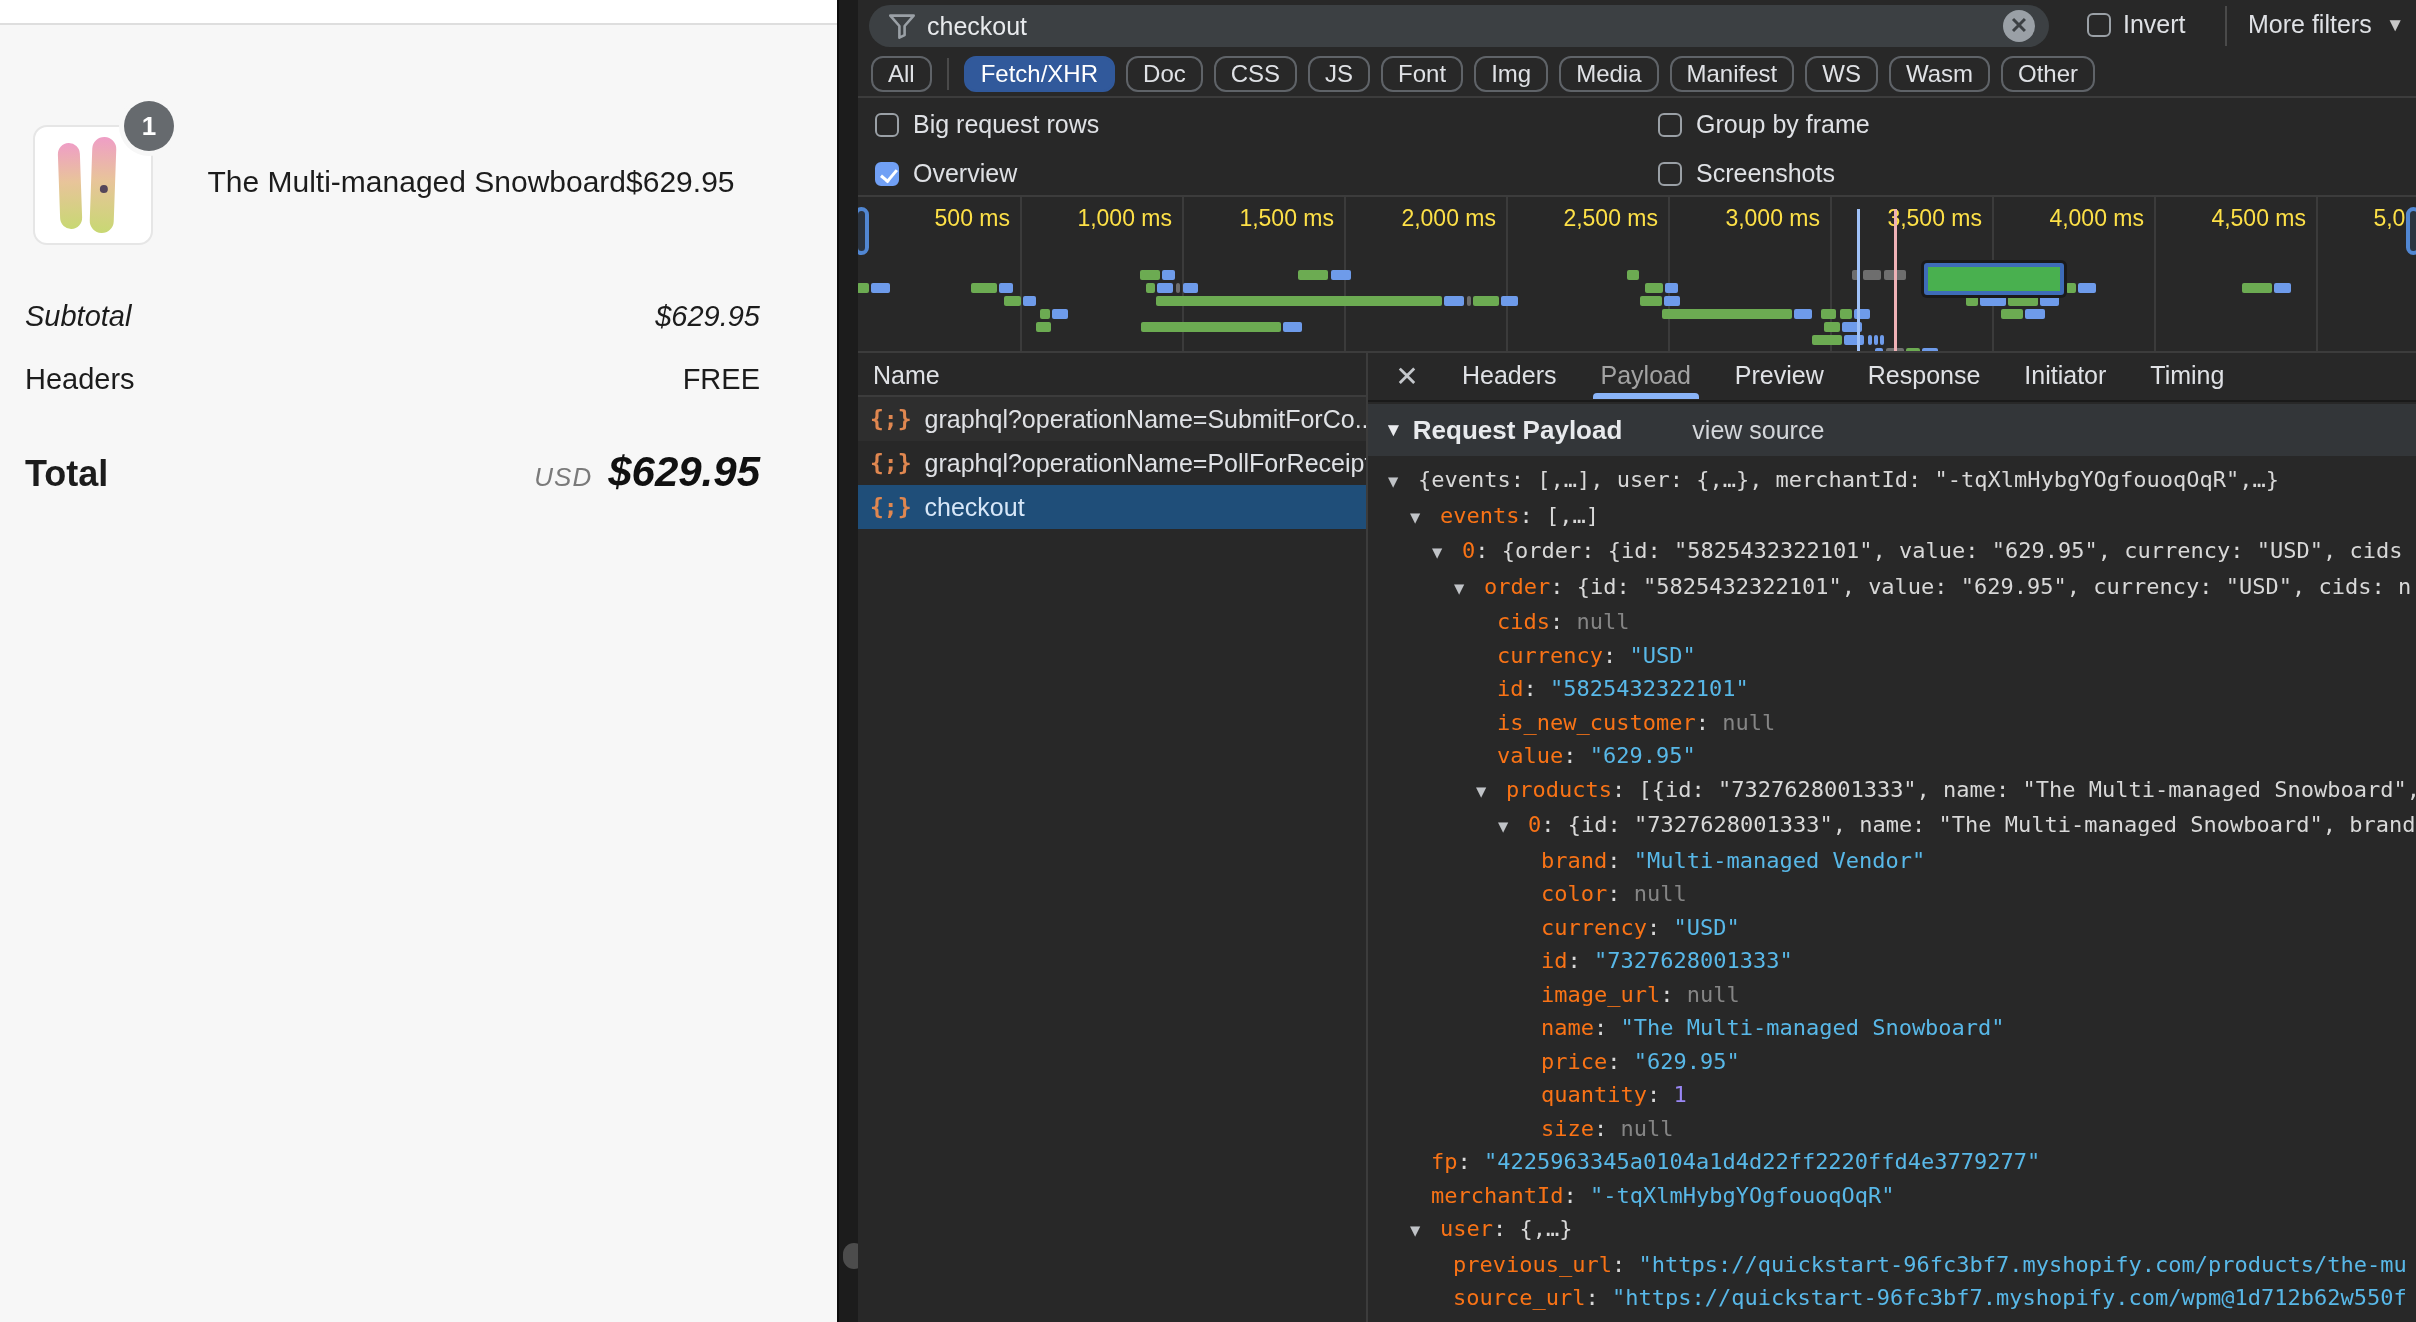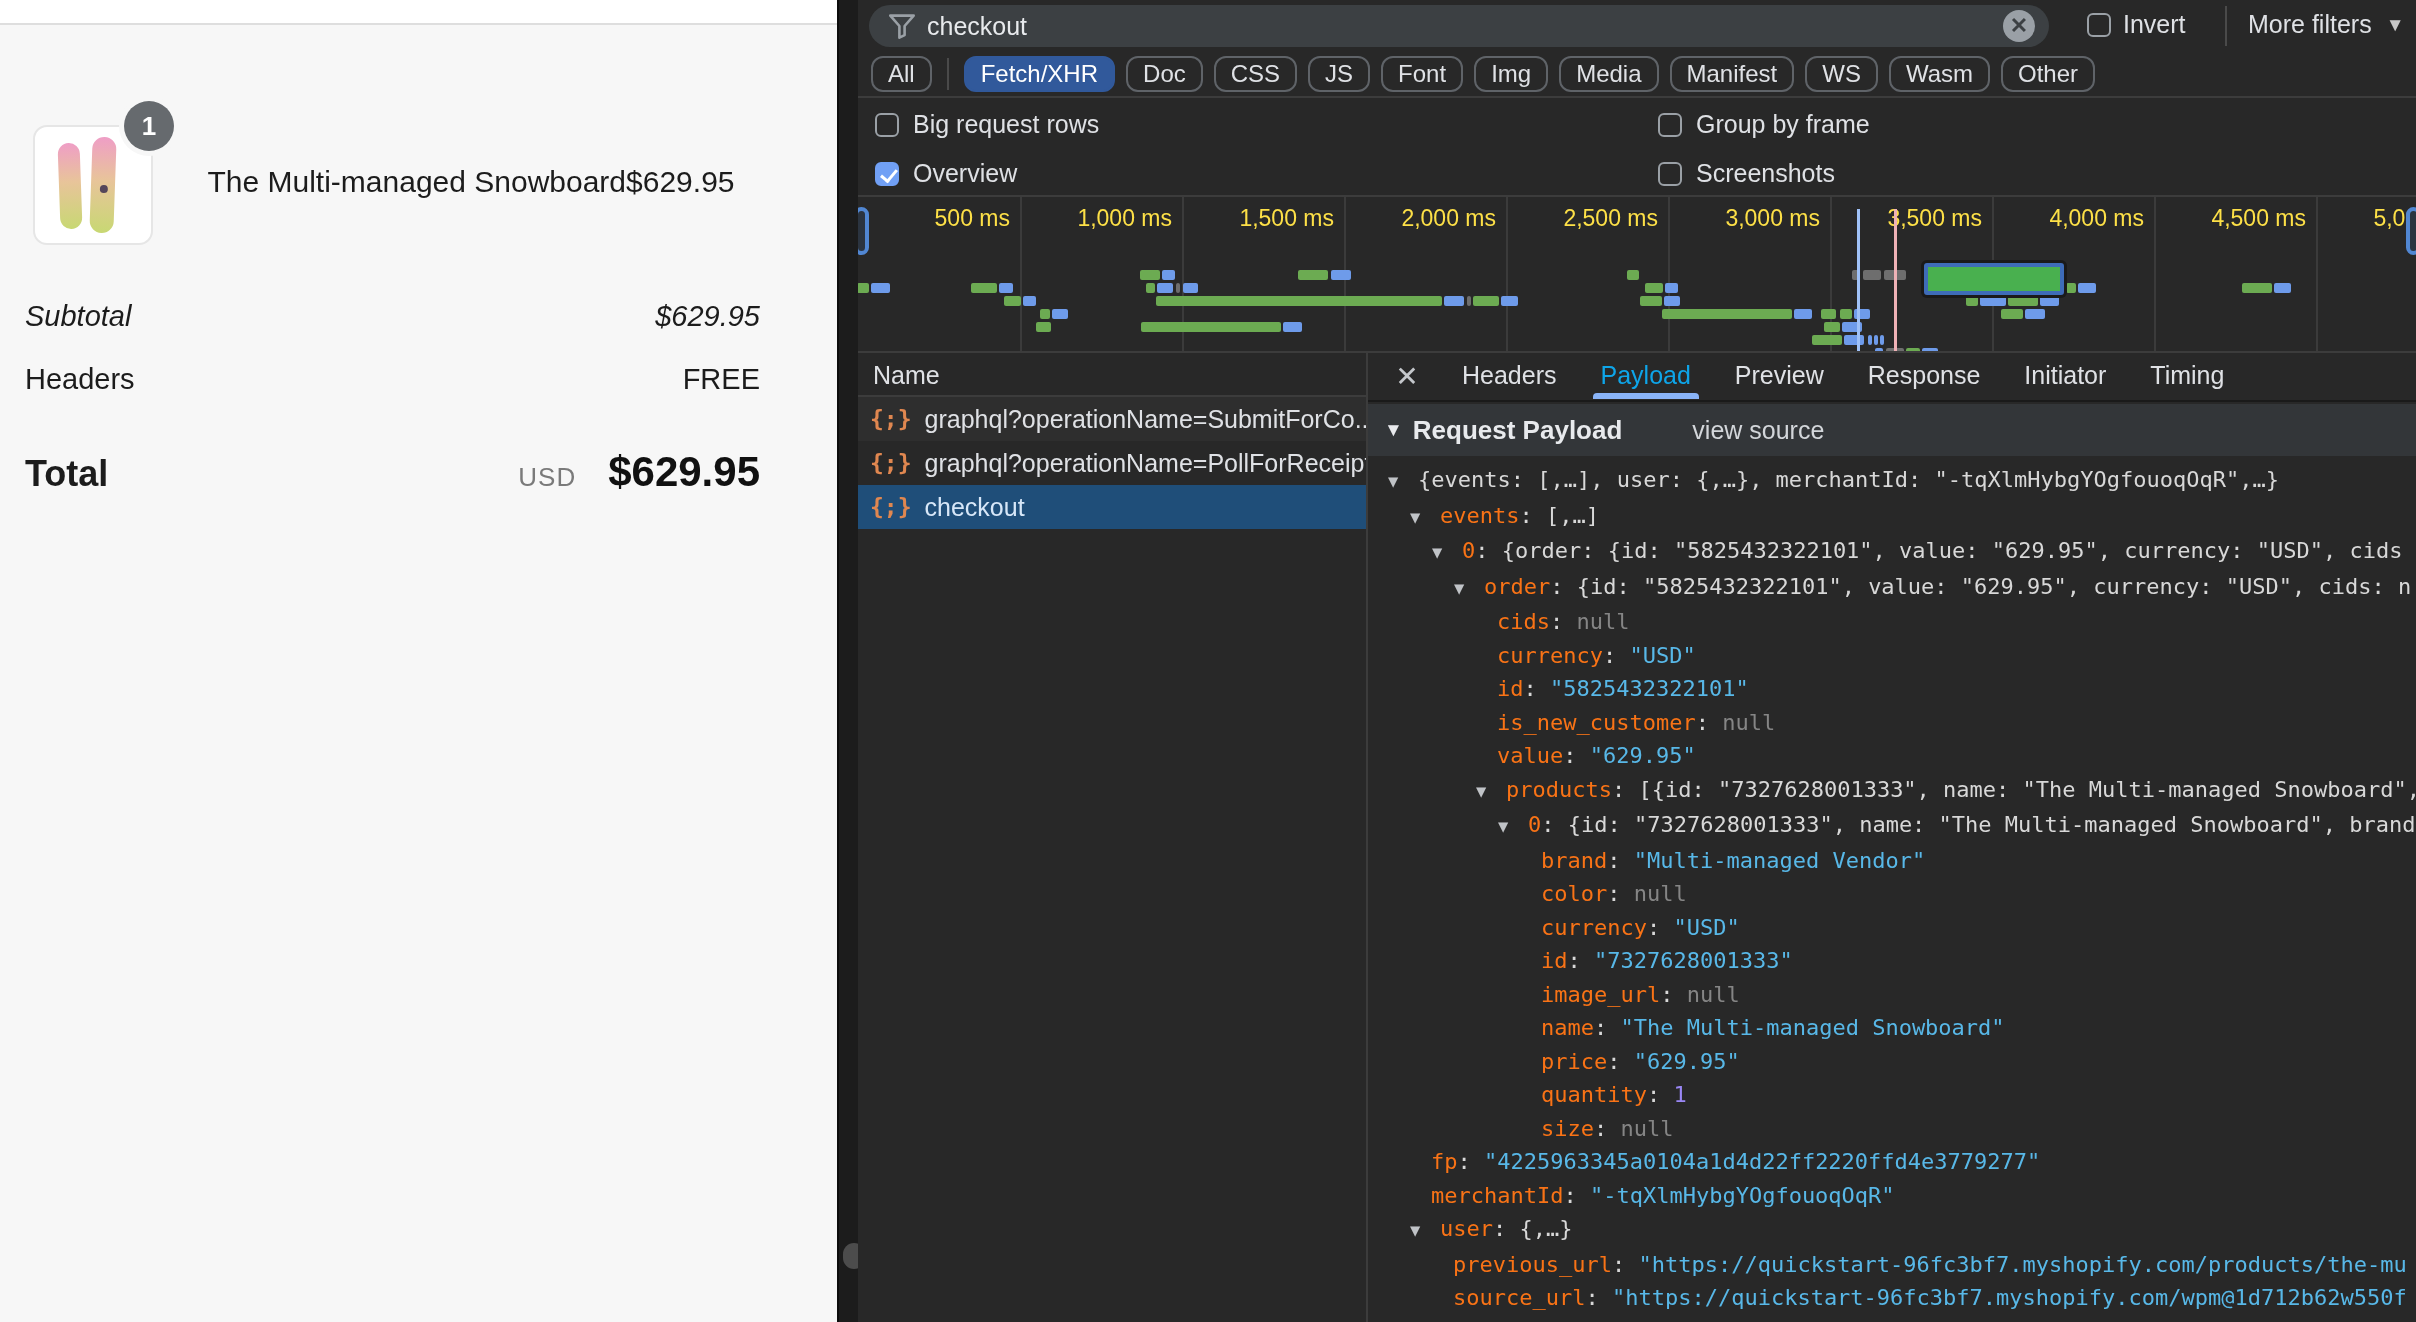--- a/index.html
+++ b/index.html
@@ -22,21 +22,21 @@
   .prod-row { position:absolute; left:182px; right:77px; top:165px; display:flex; justify-content:center; }
   .prod-name { font-size:30px; color:#1c1c1c; }
   .prod-price { font-size:30px; color:#1c1c1c; }
   .sum-row { position:absolute; left:25px; right:77px; display:flex; justify-content:space-between; }
   .sum-label { font-size:29px; color:#1c1c1c; }
   .sum-value { font-size:29px; color:#1c1c1c; }
   #row-subtotal { top:300px;font-style:italic; }
   #row-shipping { top:363px; }
   #row-total { top:448px; align-items:baseline; }
   #row-total .sum-label { font-size:36px; font-weight:bold; }
-  .total-right { display:flex; align-items:baseline; gap:32px; }
+  .total-right { display:flex; align-items:baseline; gap:16px;font-style:italic; }
   .total-currency { font-size:26px; color:#7a7a7a; letter-spacing:1px; }
   .total-amount { font-size:42px; font-weight:bold; color:#111; }
 
   
   #gutter { position:absolute; left:837px; top:0; width:21px; height:1322px; background:#1c1c1c; border-left:2px solid #0d0d0d; }
   #gutter .thumb { position:absolute; left:4px; top:1243px; width:22px; height:26px; border-radius:13px; background:#4c4c4c; }
 
   
   #devtools { position:absolute; left:858px; top:0; width:1558px; height:1322px; background:#282828; color:#dfe1e5; }
 
@@ -88,21 +88,21 @@
   .name-row { height:44px; display:flex; align-items:center; gap:13px; padding-left:12px; font-size:25px; color:#dfe1e5;
               white-space:nowrap; overflow:hidden; }
   .name-row:nth-child(odd) { background:#2e2e2e; }
   .name-row.selected { background:#1f4e79; color:#d7e7f8; }
   .req-icon { font-family:"DejaVu Sans Mono",monospace; font-size:23px; font-weight:bold; color:#e08750; flex:none; }
 
   .nt-details { position:absolute; left:510px; top:353px; right:0; bottom:0; background:#282828; overflow:hidden; }
   .tabbar { position:absolute; left:0; top:0; width:100%; height:49px; border-bottom:2px solid #1a1a1a; display:flex; align-items:center; }
   .close-x { width:30px; margin:0 18px 0 24px; font-size:28px; color:#c4c7cb; text-align:center; }
   .tab { position:relative; height:49px; line-height:46px; padding:0 22px; font-size:25px; color:#dfe1e5; }
-  .tab.active { color:#0ea5e9; }
+  .tab.active { color:#a3a3a3; }
   .tab.active::after { content:""; position:absolute; left:14px; right:14px; bottom:2px; height:6px; border-radius:4px 4px 0 0; background:#8ab4f8; }
   .subheader { position:absolute; left:0; top:51px; width:100%; height:52px; background:#333639; display:flex; align-items:center; }
   .subheader .arrow { margin-left:16px; font-size:19px; color:#e8eaed; }
   .subheader .title { margin-left:10px; font-size:26px; font-weight:bold; color:#e8eaed; }
   .subheader .viewsource { margin-left:70px; font-size:25px; color:#d3d6da; }
 
   .tree { position:absolute; left:0; top:110px; right:0; bottom:0; font-family:"DejaVu Sans Mono",monospace;
           font-size:22px; line-height:33.5px; white-space:pre; overflow:hidden; padding-left:20px; }
   .tl .arr { color:#c0c3c7; display:inline-block; width:30px; font-size:17px; }
   .tl .k { color:#f97316; } .tl .sep { color:#d8d8d8; }

